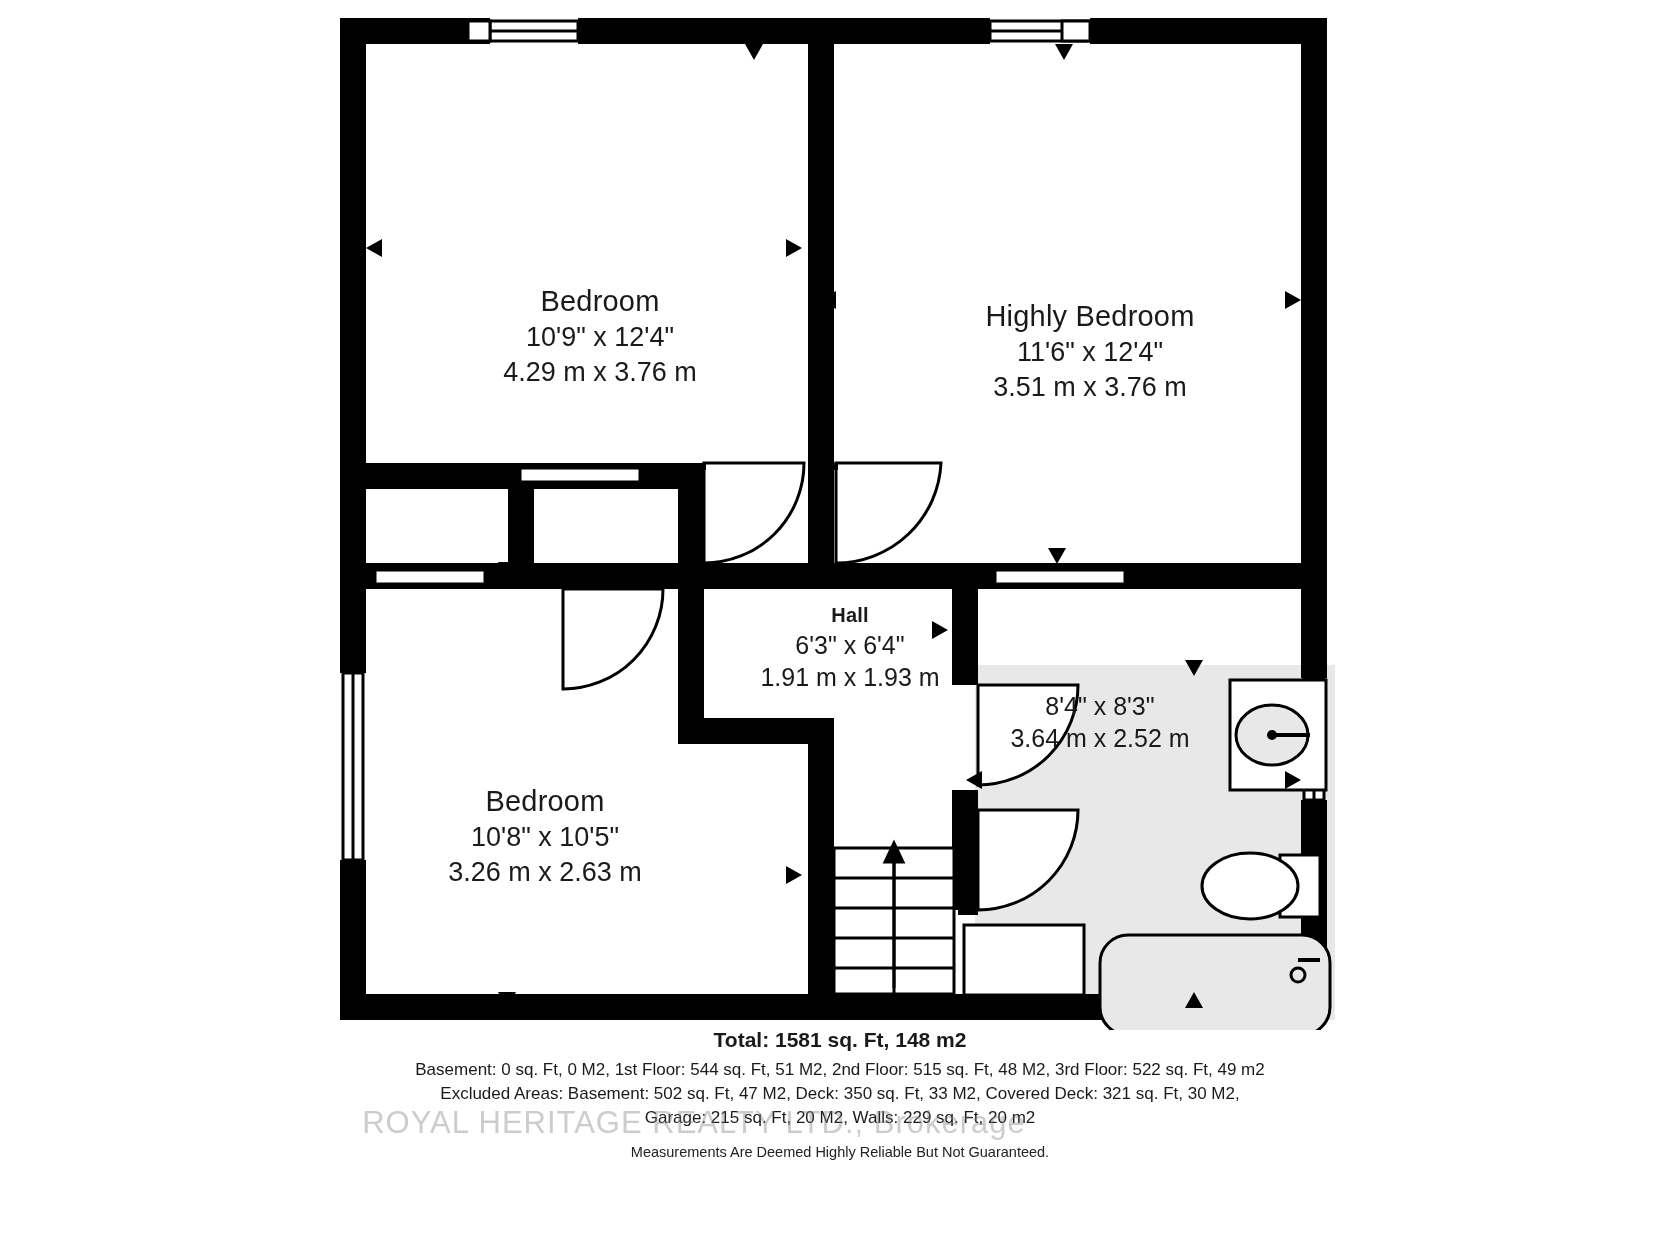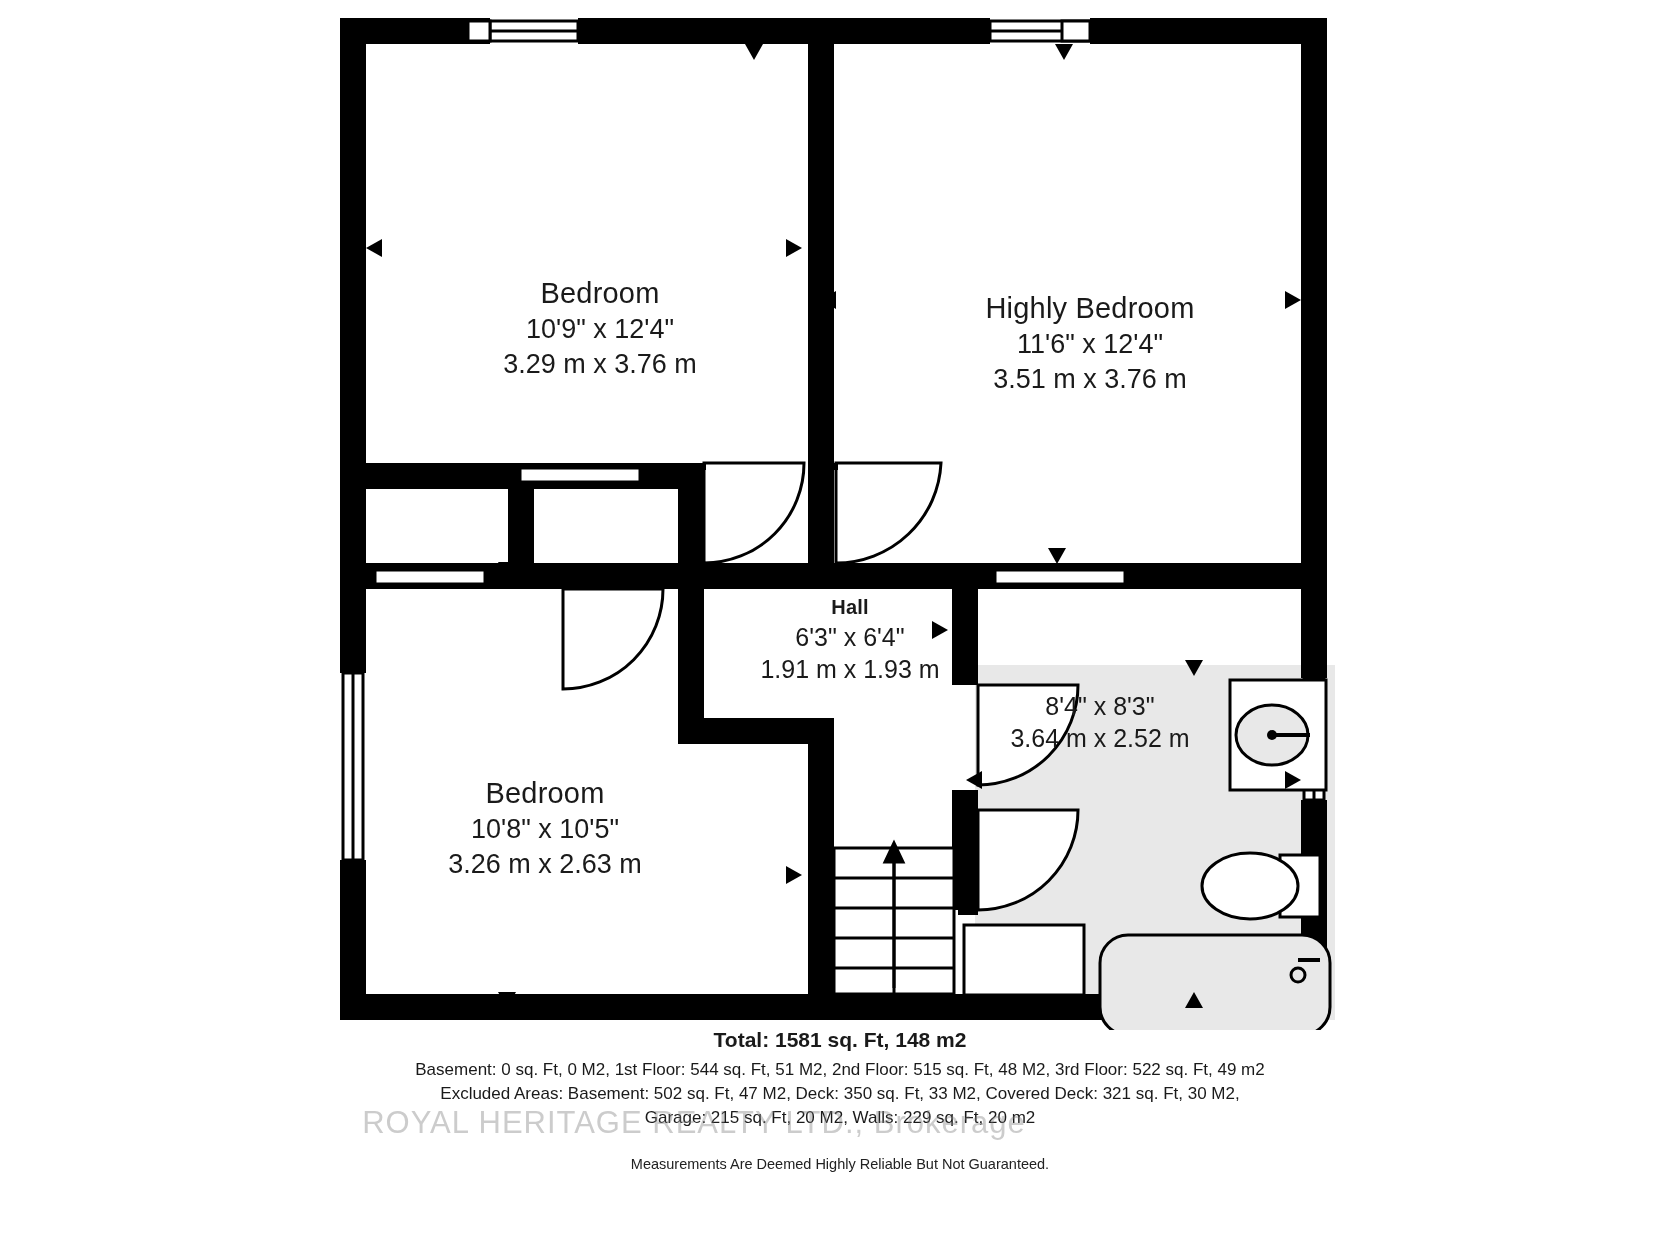--- a/index.html
+++ b/index.html
@@ -28,20 +28,21 @@
   .room-label {
     position: absolute;
     text-align: center;
     line-height: 1.28;
     white-space: nowrap;
     pointer-events: none;
   }
   .room-label .rname {
     font-size: 29px;
     letter-spacing: 0.2px;
+    margin-top: 8px;
   }
   .room-label .rdim {
     font-size: 27px;
   }
   .room-label.small .rname { font-size: 20px; font-weight: bold; }
   .room-label.small .rdim { font-size: 25px; }
 
   
   #footer {
     position: absolute;
@@ -55,21 +56,21 @@
     font-weight: bold;
     margin-bottom: 6px;
   }
   #footer .detail {
     font-size: 17px;
     line-height: 1.42;
   }
   #footer .disclaimer {
     font-size: 14.5px;
     color: #222;
-    margin-top: 26px;
+    margin-top: 14px;
   }
   #watermark {
     position: absolute;
     left: 0;
     top: 1105px;
     width: 1388px;
     text-align: center;
     font-size: 31px;
     color: rgba(120,120,120,0.38);
     letter-spacing: 1px;
@@ -221,21 +222,21 @@
       <polygon points="1185,1008 1203,1008 1194,992"></polygon>
       <polygon points="498,562 516,562 507,578"></polygon>
     </g>
 
   </svg>
 
   
   <div class="room-label" style="left:440px; top:275px; width:320px;">
     <div class="rname">Bedroom</div>
     <div class="rdim">10'9" x 12'4"</div>
-    <div class="rdim">3.29 m x 3.76 m</div>
+    <div class="rdim">4.29 m x 3.76 m</div>
   </div>
 
   <div class="room-label" style="left:900px; top:290px; width:380px;">
     <div class="rname">Highly Bedroom</div>
     <div class="rdim">11'6" x 12'4"</div>
     <div class="rdim">3.51 m x 3.76 m</div>
   </div>
 
   <div class="room-label small" style="left:700px; top:595px; width:300px;">
     <div class="rname">Hall</div>

